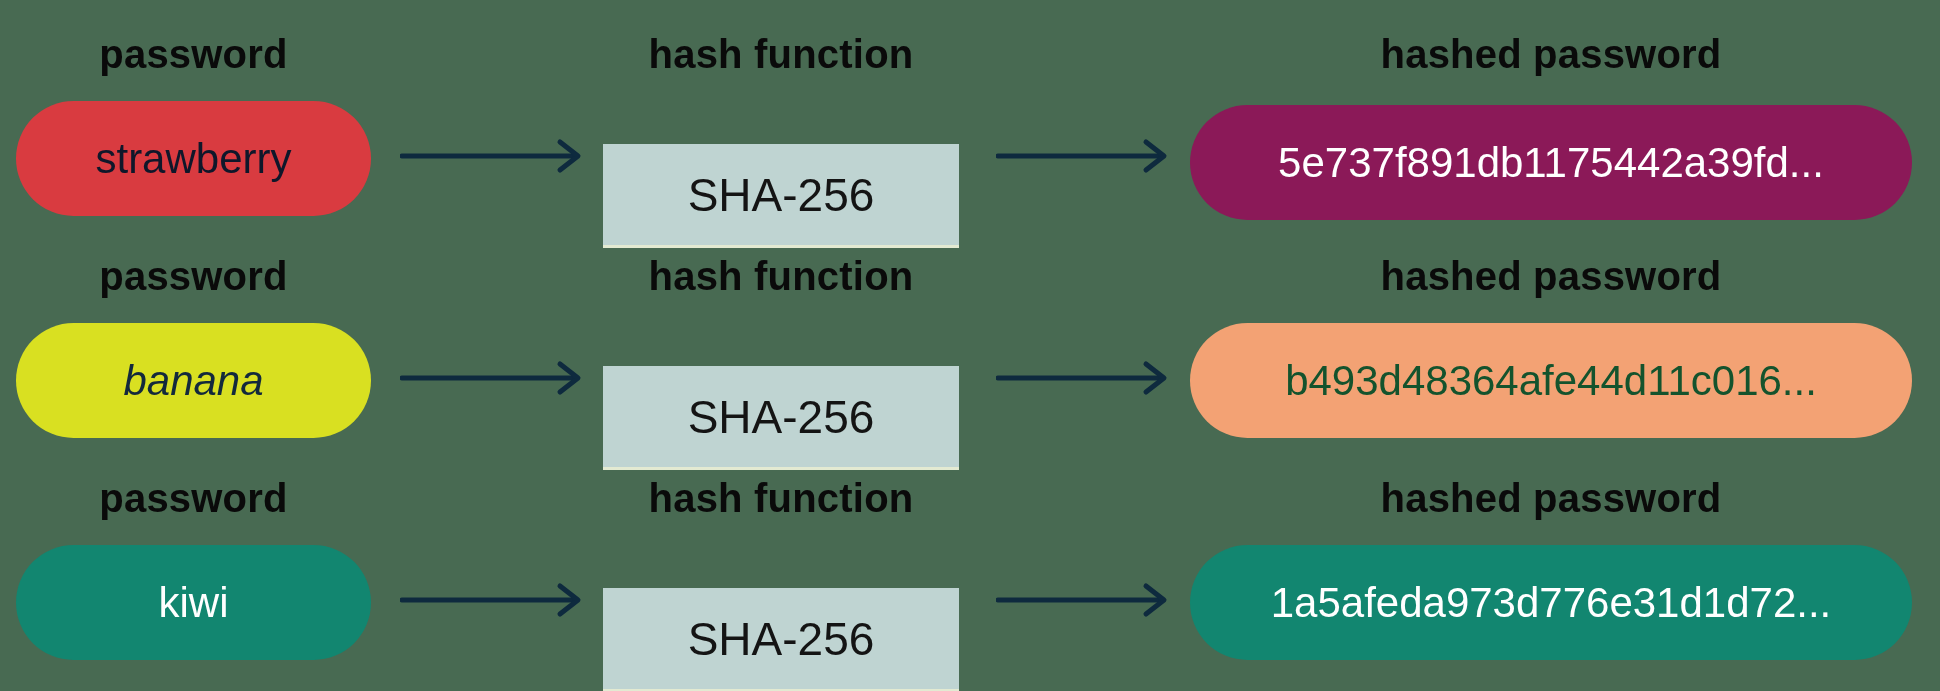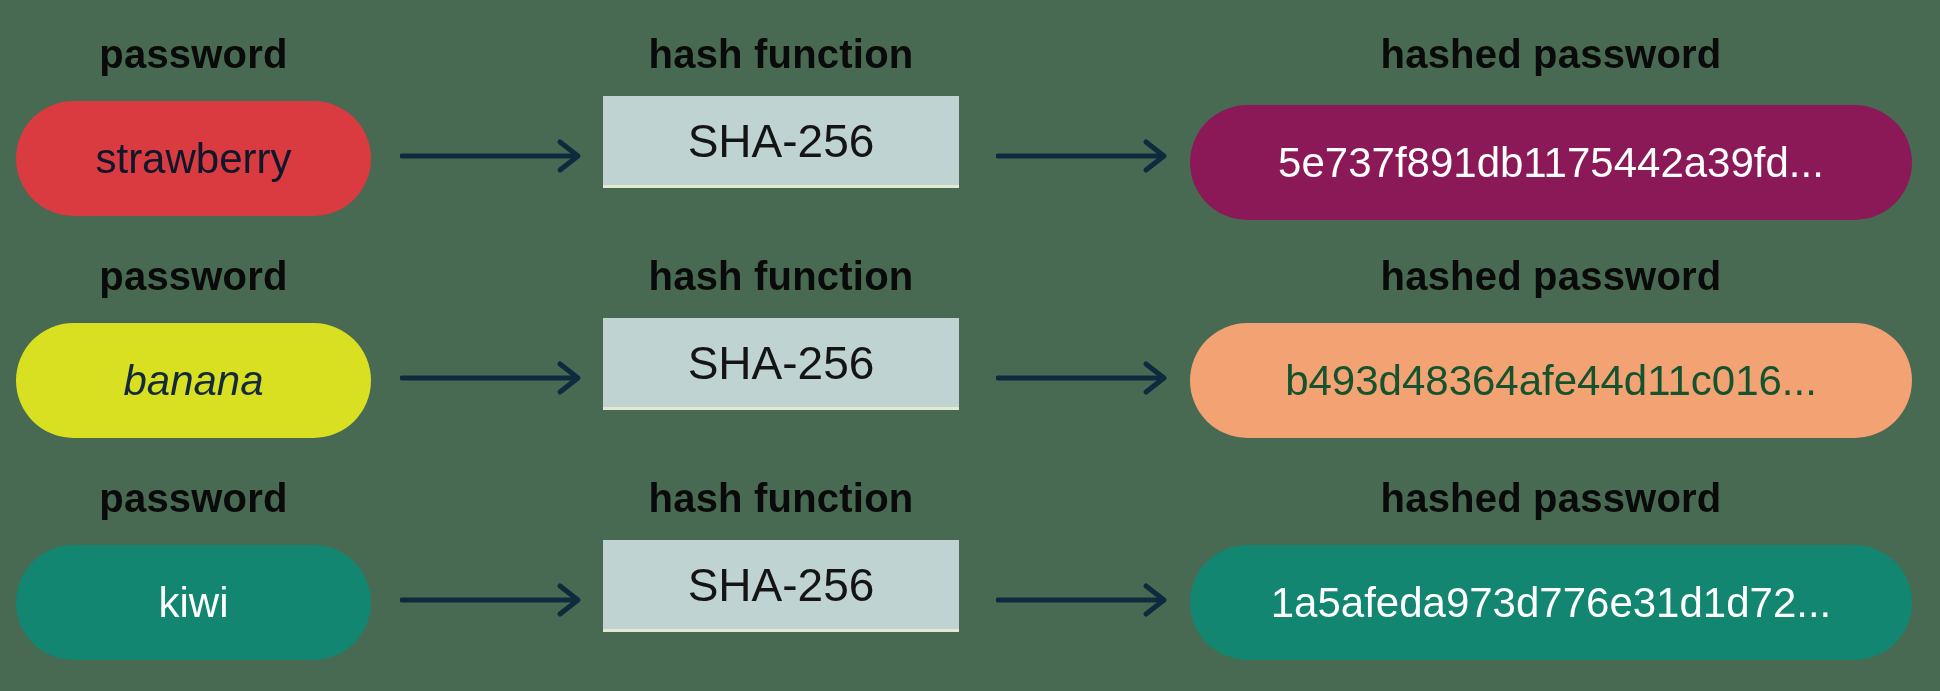--- a/index.html
+++ b/index.html
@@ -24,21 +24,21 @@
   .row.r1 { top: 250px; }
   .row.r2 { top: 472px; }
 
   .col {
     position: absolute;
     top: 3px;
     display: flex;
     flex-direction: column;
   }
   .col-password { left: 16px;  width: 355px; }
-  .col-hash     { left: 603px; width: 356px; }
+  .col-hash     { left: 603px; width: 356px; gap: 48px; }
   .col-hashed   { left: 1190px; width: 722px; }
 
   .label {
     height: 46px;
     line-height: 46px;
     font-size: 40px;
     font-weight: 600;
     letter-spacing: 0.2px;
     color: var(--label_text, #0a0a0a);
     white-space: nowrap;
@@ -54,21 +54,21 @@
     align-items: center;
     justify-content: center;
     font-size: 42px;
     font-weight: 400;
     white-space: nowrap;
   }
 
   .hash-box {
     margin-top: 19px;
     width: 100%;
-    height: 92px;
+    height: 104px;
     background: var(--hash_box_bg, #bfd4d2);
     border-bottom: 3px solid var(--hash_box_border, #e3ead2);
     box-sizing: border-box;
     display: flex;
     align-items: center;
     justify-content: center;
     font-size: 46px;
     font-weight: 500;
     color: var(--hash_box_text, #141414);
   }

